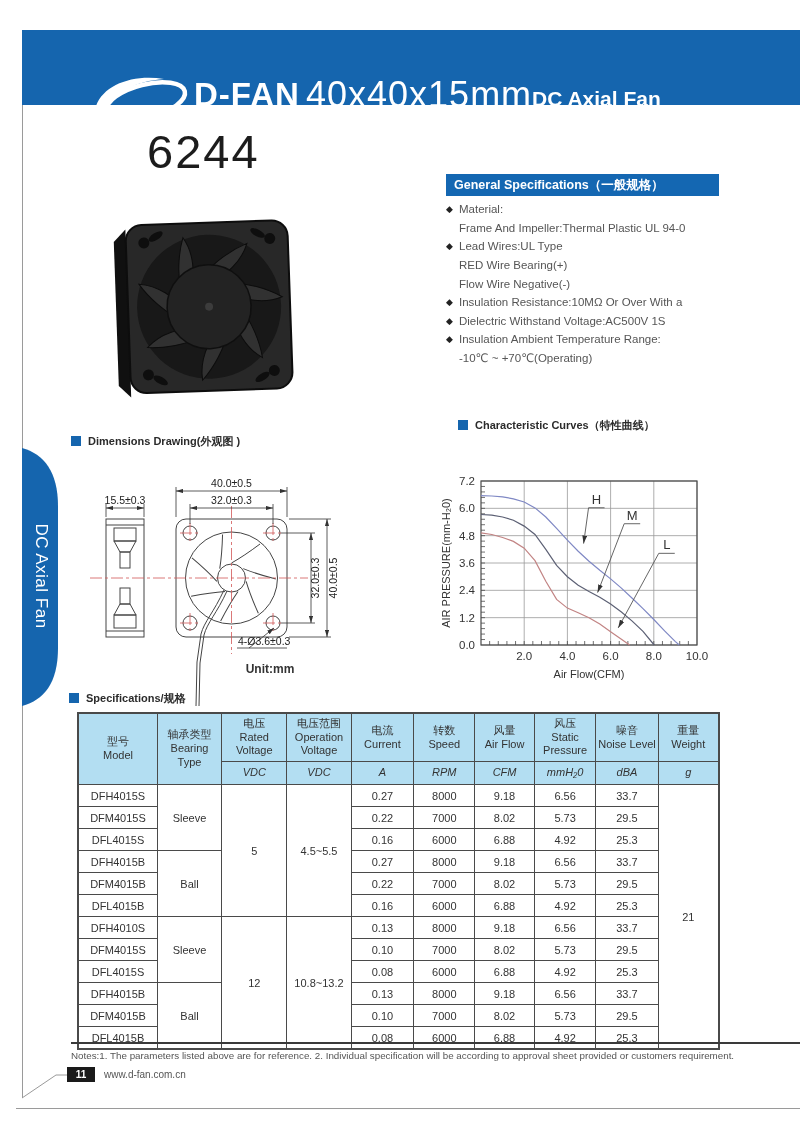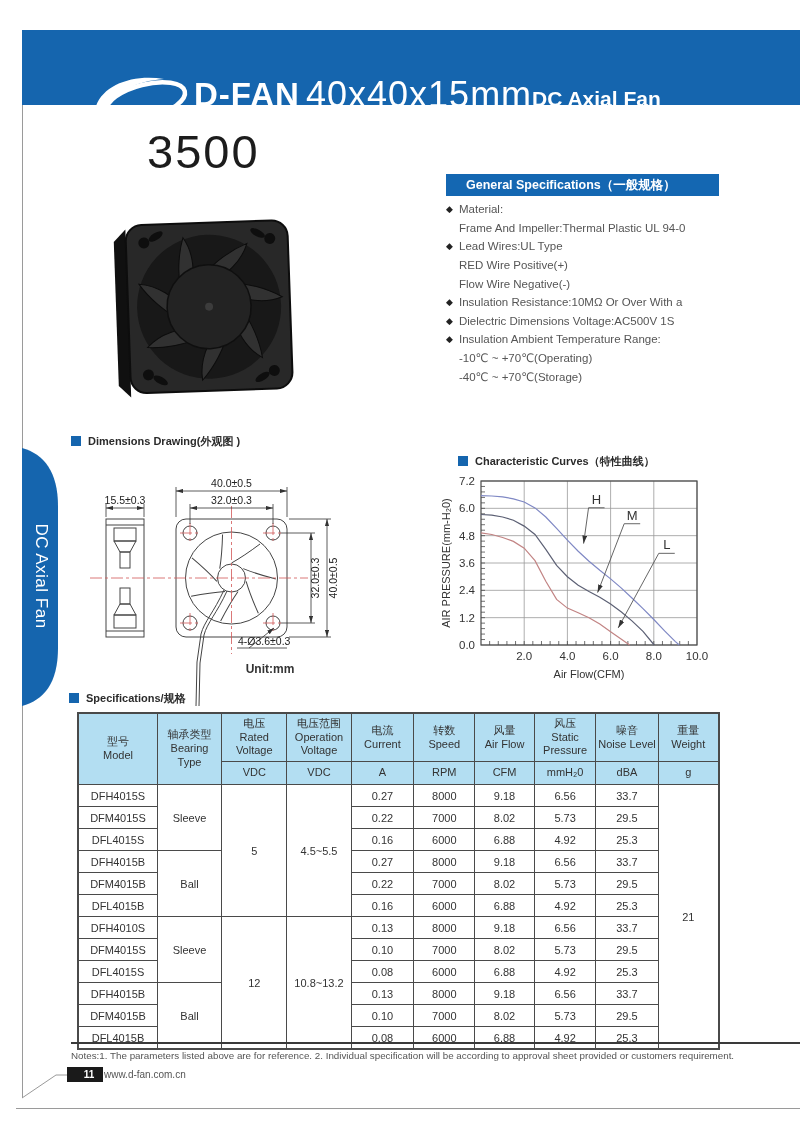--- a/index.html
+++ b/index.html
@@ -21,30 +21,30 @@
 
   
   .side-tab-svg{position:absolute;left:0;top:440px;}
 
   
   .model-number{position:absolute;left:133px;top:124px;font-size:47px;color:#1c1c1c;letter-spacing:2px;}
   .photo-svg{position:absolute;left:92px;top:205px;}
 
   
   .gs-bar{position:absolute;left:432px;top:174px;width:273px;height:22px;background:#1467b2;color:#fff;
-          font-size:12.5px;font-weight:600;line-height:22px;padding-left:20px;box-sizing:border-box;}
+          font-size:12.5px;font-weight:600;line-height:22px;padding-left:8px;box-sizing:border-box;}
   .gs-list{position:absolute;left:432px;top:200px;width:350px;}
   .spec-line{display:flex;height:18.6px;align-items:center;font-size:11.5px;color:#555;}
   .spec-line .diamond{width:13px;color:#222;font-size:9px;flex:0 0 13px;}
 
   
   .section-title{position:absolute;font-size:11px;font-weight:600;color:#2b2b2b;}
   .section-title .sq{display:inline-block;width:10px;height:10px;background:#1565ae;margin-right:7px;vertical-align:-1px;}
   .st-dims{left:57px;top:434px;}
-  .st-curves{left:432px;top:454px;padding-left:12px;}
+  .st-curves{left:432px;top:418px;padding-left:12px;}
   .st-table{left:55px;top:691px;}
 
   
   .dims-svg{position:absolute;left:60px;top:462px;}
   .chart-svg{position:absolute;left:424px;top:466px;}
   .ol{stroke:#444;stroke-width:1;fill:none}
   .dl{stroke:#333;stroke-width:0.8;fill:none}
   .cl{stroke:#d05555;stroke-width:0.8;stroke-dasharray:12 3 3 3;fill:none}
   .dt{font-size:10.5px;fill:#222}
   .grid{stroke:#999;stroke-width:0.8}
@@ -54,29 +54,29 @@
   .axis-title{font-size:11px;fill:#333}
   .callout{stroke:#555;stroke-width:0.9;fill:none}
   .series-label{font-size:13px;fill:#333}
 
   
   .spec-table{position:absolute;left:63px;top:712px;width:643px;border-collapse:collapse;table-layout:fixed;
               border:2px solid #4a4a4a;}
   .spec-table th,.spec-table td{border:1px solid #4a4a4a;text-align:center;padding:0;}
   .spec-table thead th{background:#b3def2;font-weight:400;font-size:11px;line-height:1.25;color:#333;}
   .spec-table thead tr.main th{height:47px;}
-  .spec-table thead tr.units th{height:22px;}
+  .spec-table thead tr.units th{height:22px;font-style:italic;}
   .spec-table thead .cn,.spec-table thead .en{display:block;}
   .spec-table tbody td{height:21px;font-size:11px;color:#333;background:#fff;}
 
   
   .notes-rule{position:absolute;left:57px;top:1042px;width:737px;height:2px;background:#3a3a3a;}
   .notes-text{position:absolute;left:57px;top:1050px;width:737px;font-size:9.8px;color:#555;}
   .page-badge{position:absolute;left:53px;top:1067px;width:28px;height:15px;background:#1a1a1a;color:#fff;
-              font-size:10px;font-weight:bold;text-align:center;line-height:15px;padding-left:8px;}
+              font-size:10px;font-weight:bold;text-align:center;line-height:15px;}
   .website{position:absolute;left:90px;top:1069px;font-size:10px;color:#555;}
 </style>
 </head>
 <body>
 
 <div class="page">
 
   <div class="banner">
     <svg class="logo-svg" width="115" height="58" viewBox="0 0 115 58">
       <path d="M12,36 C20,14 50,4 80,9 C52,11 30,22 22,41 C18,48 13,43 12,36 Z" fill="#fff"></path>
@@ -94,21 +94,21 @@
   <div class="border-bottom"></div>
   <svg class="corner-svg" width="60" height="60" viewBox="0 0 60 60">
     <path d="M8,38 L42,15 L53,15" fill="none" stroke="#9a9a9a" stroke-width="1"></path>
   </svg>
 
   <svg class="side-tab-svg" width="60" height="280" viewBox="0 0 60 280">
     <path d="M8,8 C30,14 44,32 44,66 L44,208 C44,243 30,260 8,266 Z" fill="#1565ae"></path>
     <text transform="rotate(90,26,136)" x="26" y="136" text-anchor="middle" dominant-baseline="middle" fill="#ffffff" font-size="17" letter-spacing="0.5">DC Axial Fan</text>
   </svg>
 
-  <div class="model-number">3500</div>
+  <div class="model-number">6244</div>
 
   <svg class="photo-svg" width="190" height="198" viewBox="0 0 190 198">
     <g transform="rotate(-2,95,99)">
       <polygon points="10,34 22,22 22,190 10,178" fill="#101010"></polygon>
       <rect x="22" y="18" width="162" height="168" rx="16" fill="#282828" stroke="#0d0d0d" stroke-width="2"></rect>
       <g fill="#0e0e0e">
         <circle cx="40" cy="36" r="5.5"></circle>
           <circle cx="166" cy="36" r="5.5"></circle>
         <circle cx="40" cy="168" r="5.5"></circle>
           <circle cx="166" cy="168" r="5.5"></circle>
@@ -141,45 +141,41 @@
       <div class="spec-line">
         <span class="diamond"></span>
         <span class="spec-text">Frame And Impeller:Thermal Plastic UL 94-0</span>
       </div>
       <div class="spec-line">
         <span class="diamond">◆</span>
         <span class="spec-text">Lead Wires:UL Type</span>
       </div>
       <div class="spec-line">
         <span class="diamond"></span>
-        <span class="spec-text">RED Wire Positive(+)</span>
+        <span class="spec-text">RED Wire Bearing(+)</span>
       </div>
       <div class="spec-line">
         <span class="diamond"></span>
         <span class="spec-text">Flow Wire Negative(-)</span>
       </div>
       <div class="spec-line">
         <span class="diamond">◆</span>
         <span class="spec-text">Insulation Resistance:10MΩ Or Over With a</span>
       </div>
       <div class="spec-line">
         <span class="diamond">◆</span>
-        <span class="spec-text">Dielectric Dimensions Voltage:AC500V 1S</span>
+        <span class="spec-text">Dielectric Withstand Voltage:AC500V 1S</span>
       </div>
       <div class="spec-line">
         <span class="diamond">◆</span>
         <span class="spec-text">Insulation Ambient Temperature Range:</span>
       </div>
       <div class="spec-line">
         <span class="diamond"></span>
         <span class="spec-text">-10℃ ~ +70℃(Operating)</span>
-      </div>
-      <div class="spec-line">
-        <span class="diamond"></span>
-        <span class="spec-text">-40℃ ~ +70℃(Storage)</span>
       </div>
     </div>
 
   <div class="section-title st-dims">
     <span class="sq"></span><span>Dimensions Drawing(外观图 )</span>
   </div>
   <div class="section-title st-curves">
     <span class="sq"></span><span>Characteristic Curves（特性曲线）</span>
   </div>
   <div class="section-title st-table">

